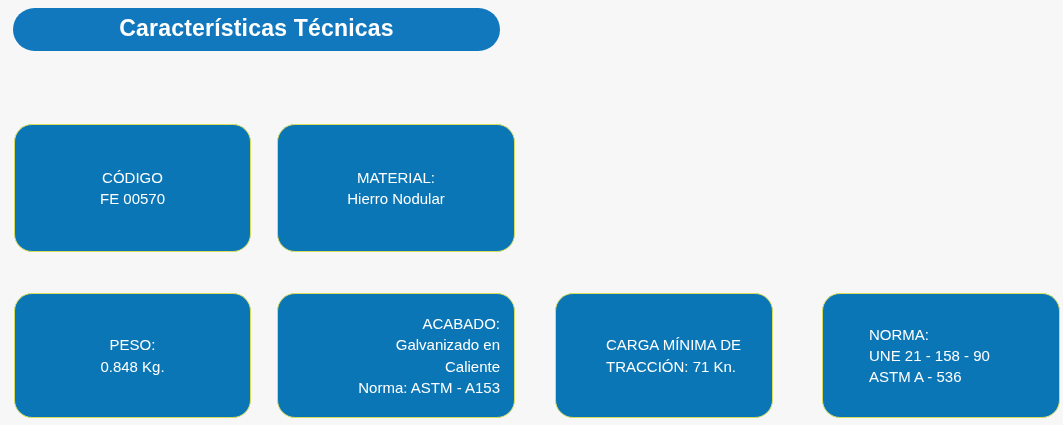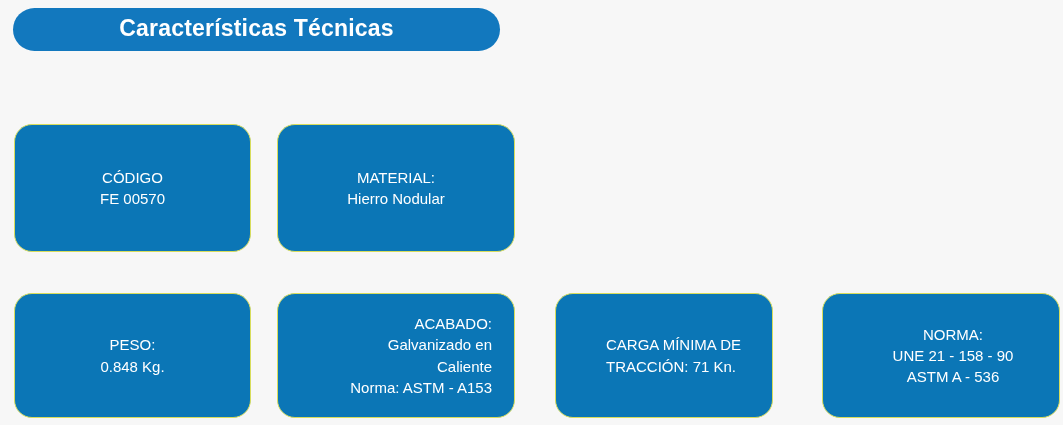--- a/index.html
+++ b/index.html
@@ -62,37 +62,37 @@
     box-sizing: border-box;
     display: flex;
     flex-direction: column;
     justify-content: center;
   }
 
   .card-body {
     color: #ffffff;
     font-size: 15px;
     line-height: 1.42;
-    padding: 0 22px;
+    padding: 0 14px;
     white-space: pre-line;
   }
 
   .card.align-center .card-body {
     text-align: center;
   }
   .card.align-left .card-body {
     text-align: right;
     padding-left: 28px;
   }
   .card.align-leftish .card-body {
     text-align: left;
     padding-left: 50px;
   }
   .card.align-leftmid .card-body {
-    text-align: center;
+    text-align: left;
     padding-left: 46px;
   }
 
   
   .r1 { top: 124px; height: 128px; }
   .r2 { top: 293px; height: 125px; }
 
   .c1 { left: 14px;  width: 237px; }
   .c2 { left: 277px; width: 238px; }
   .c3 { left: 555px; width: 218px; }

